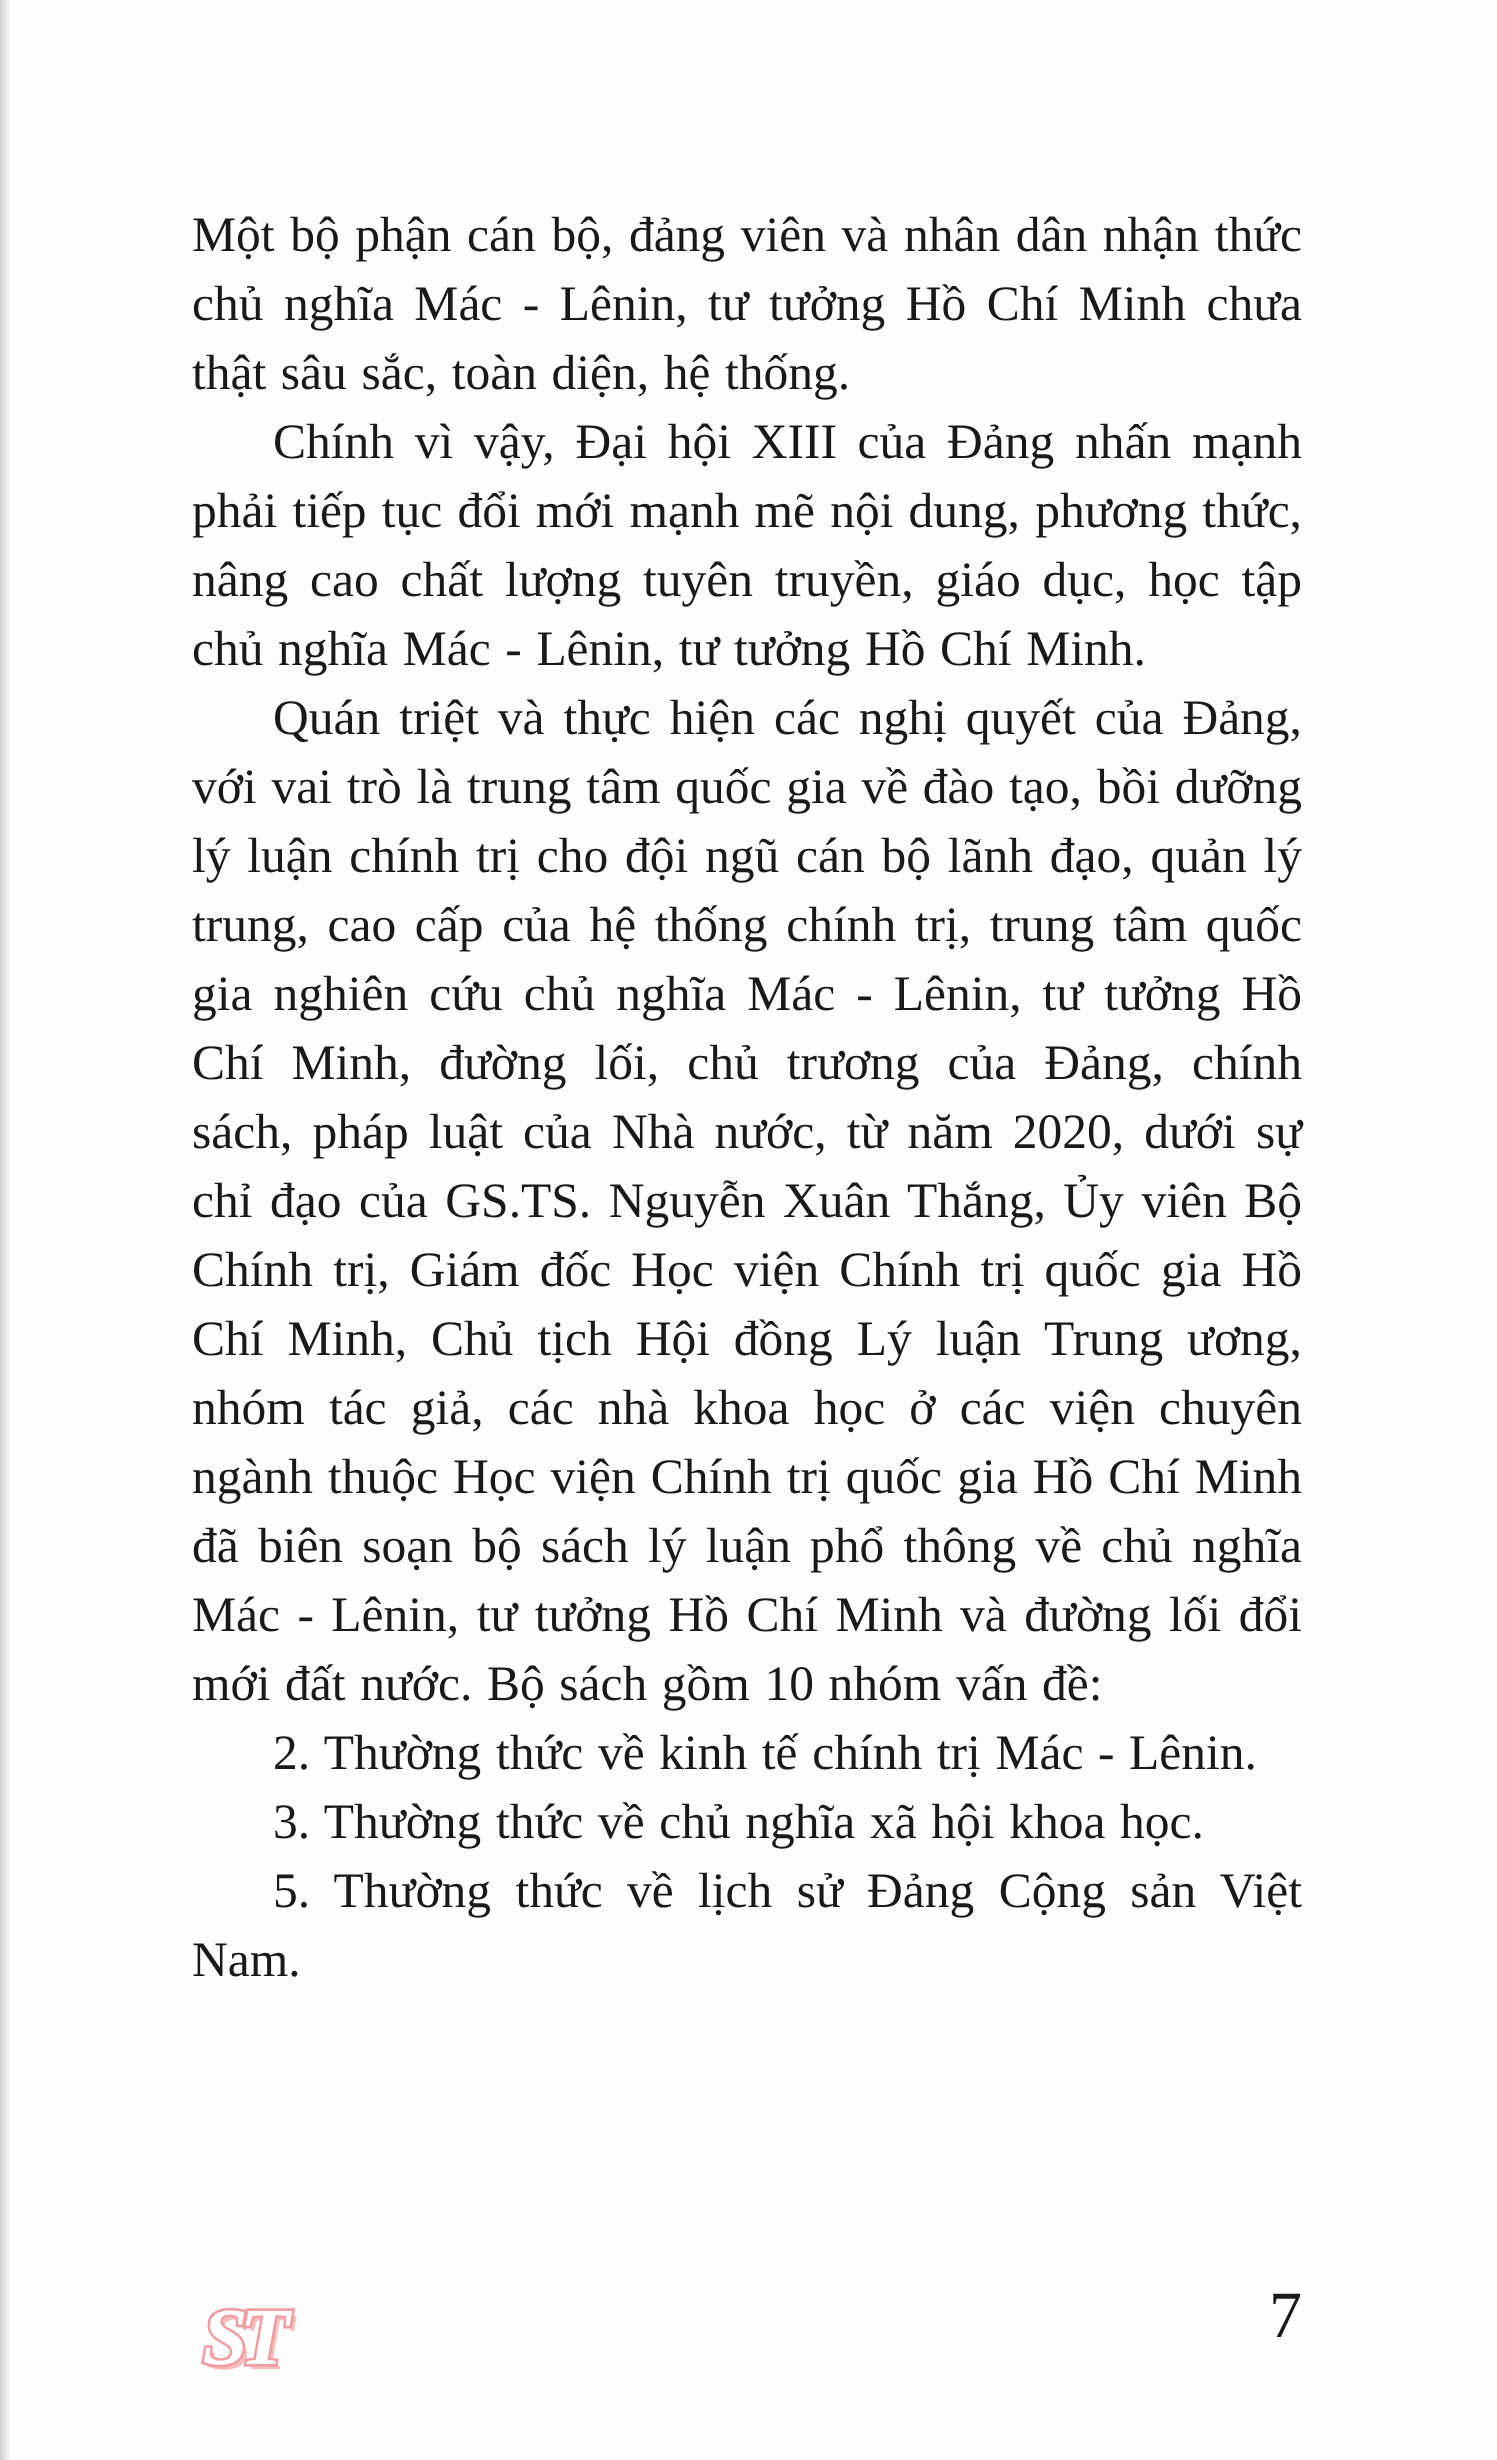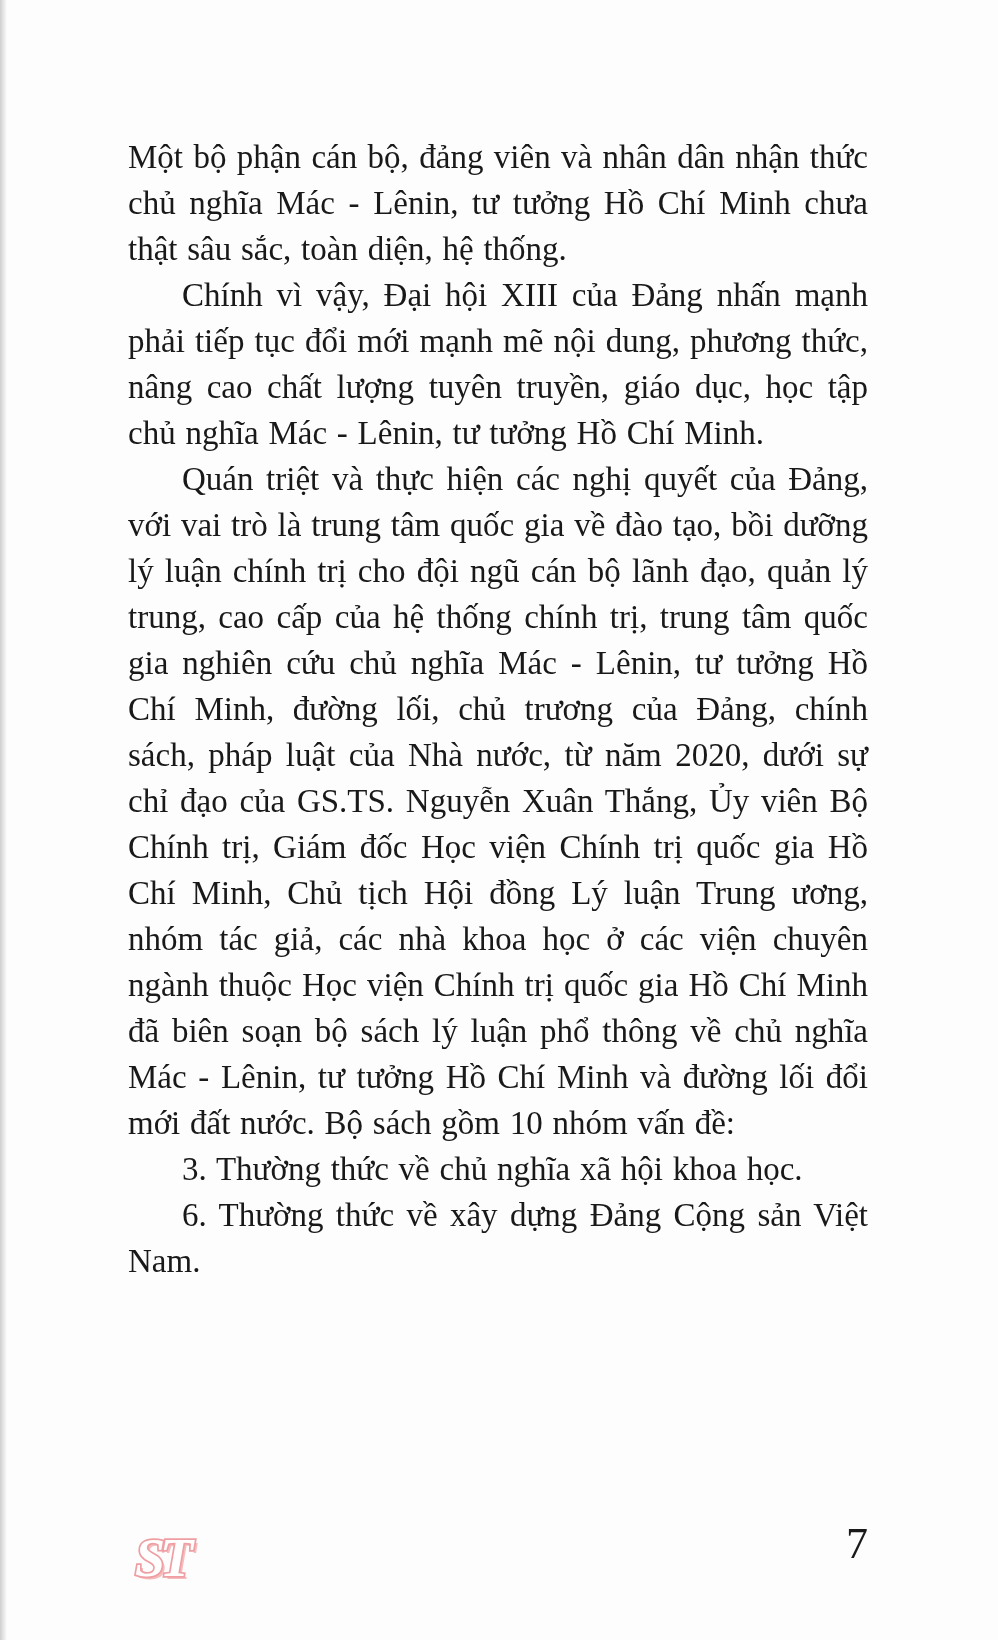--- a/index.html
+++ b/index.html
@@ -75,22 +75,23 @@
 <body>
 
 <div class="page">
 
   <div class="page-edge"></div>
 
   <main class="text-block">
     <p class="para">Một bộ phận cán bộ, đảng viên và nhân dân nhận thức chủ nghĩa Mác - Lênin, tư tưởng Hồ Chí Minh chưa thật sâu sắc, toàn diện, hệ thống.</p>
     <p class="para indent">Chính vì vậy, Đại hội XIII của Đảng nhấn mạnh phải tiếp tục đổi mới mạnh mẽ nội dung, phương thức, nâng cao chất lượng tuyên truyền, giáo dục, học tập chủ nghĩa Mác - Lênin, tư tưởng Hồ Chí Minh.</p>
     <p class="para indent">Quán triệt và thực hiện các nghị quyết của Đảng, với vai trò là trung tâm quốc gia về đào tạo, bồi dưỡng lý luận chính trị cho đội ngũ cán bộ lãnh đạo, quản lý trung, cao cấp của hệ thống chính trị, trung tâm quốc gia nghiên cứu chủ nghĩa Mác - Lênin, tư tưởng Hồ Chí Minh, đường lối, chủ trương của Đảng, chính sách, pháp luật của Nhà nước, từ năm 2020, dưới sự chỉ đạo của GS.TS. Nguyễn Xuân Thắng, Ủy viên Bộ Chính trị, Giám đốc Học viện Chính trị quốc gia Hồ Chí Minh, Chủ tịch Hội đồng Lý luận Trung ương, nhóm tác giả, các nhà khoa học ở các viện chuyên ngành thuộc Học viện Chính trị quốc gia Hồ Chí Minh đã biên soạn bộ sách lý luận phổ thông về chủ nghĩa Mác - Lênin, tư tưởng Hồ Chí Minh và đường lối đổi mới đất nước. Bộ sách gồm 10 nhóm vấn đề:</p>
+    <p class="para indent">2. Thường thức về kinh tế chính trị Mác - Lênin.</p>
     <p class="para indent">3. Thường thức về chủ nghĩa xã hội khoa học.</p>
-    <p class="para indent">6. Thường thức về xây dựng Đảng Cộng sản Việt Nam.</p>
+    <p class="para indent">5. Thường thức về lịch sử Đảng Cộng sản Việt Nam.</p>
   </main>
 
   <div class="st-logo">
     <svg width="84" height="68" viewBox="0 0 84 68" xmlns="http://www.w3.org/2000/svg">
       <text x="13" y="51" fill="#f5bdbd">ST</text>
       <text x="10" y="48" fill="#ffffff" stroke="#ef9fa3" stroke-width="3.5" paint-order="stroke">ST</text>
     </svg>
   </div>
 
   <div class="page-number">7</div>

